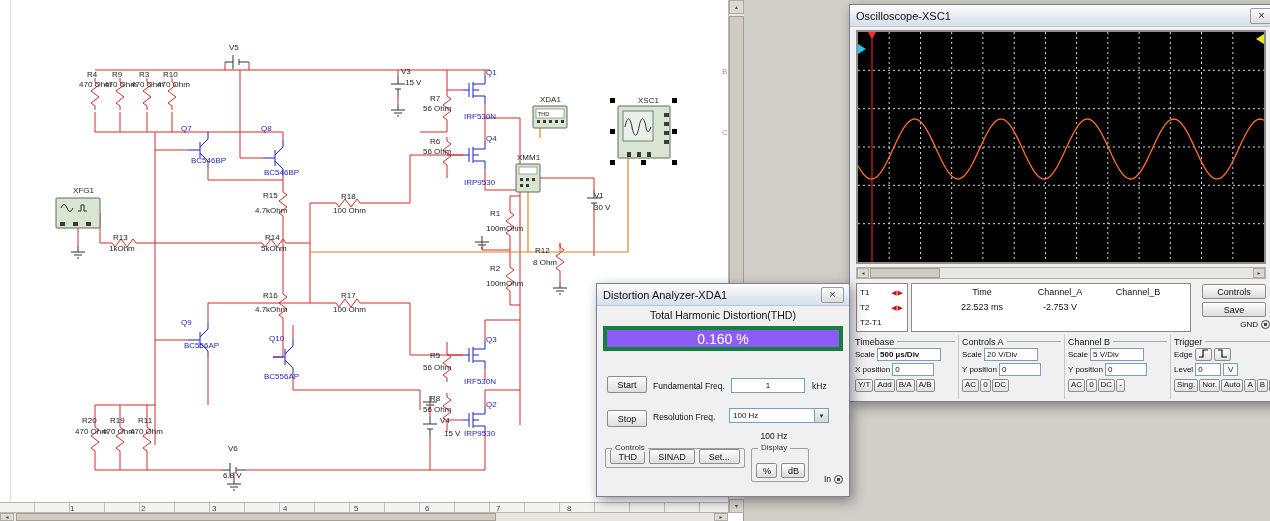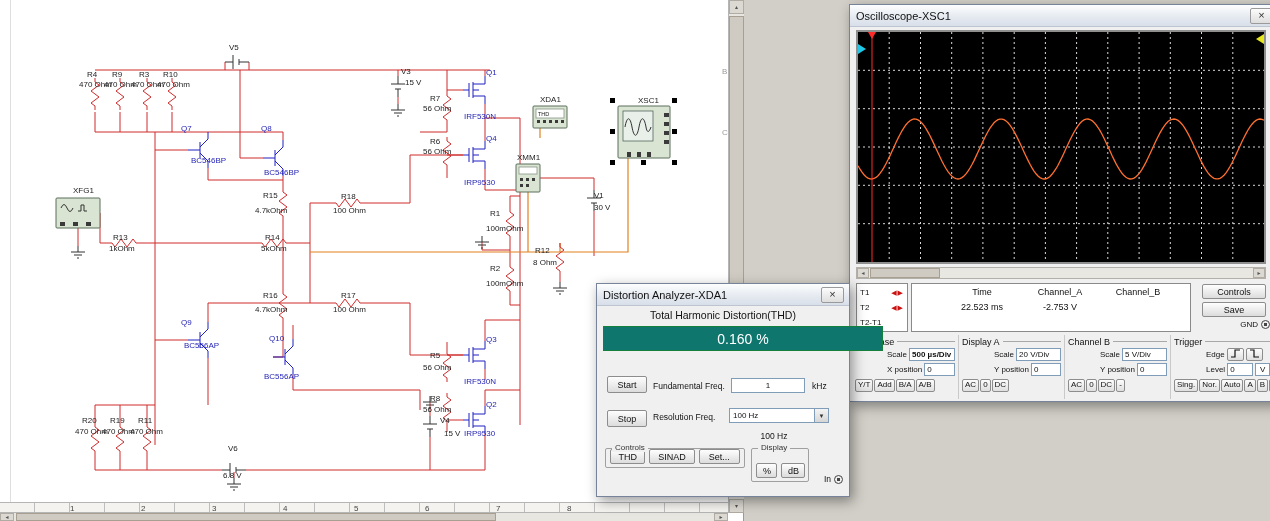--- a/index.html
+++ b/index.html
@@ -58,32 +58,32 @@
   .pb{background:linear-gradient(#fefefe,#dcdcdc);border:1px solid #8d8d8d;border-radius:2px;font-size:9px;font-family:inherit;color:#111;}
   .scope-btns .pb{display:block;width:64px;height:15px;margin:1px 0 3px 6px;padding:0;}
   .gnd{display:flex;justify-content:flex-end;align-items:center;gap:3px;font-size:8px;margin-top:3px;padding-right:4px;color:#111;}
   .term{width:7px;height:7px;border:1px solid #444;border-radius:50%;display:inline-block;
         background:radial-gradient(circle,#444 0 1.5px,transparent 2px);}
   .scope-ctrl{position:absolute;left:2px;top:330px;width:436px;height:64px;display:flex;}
   .sec{flex:0 0 106px;width:106px;padding:1px 3px;box-sizing:border-box;border-left:1px solid #c9c9c9;}
   .sec:first-child{border-left:none;}
   .sec-h{display:flex;align-items:center;gap:3px;font-size:9px;color:#111;height:11px;white-space:nowrap;}
   .sec-h::after{content:"";flex:1;height:1px;background:#a8a8a8;}
-  .srow{display:flex;align-items:center;gap:2px;height:15px;font-size:8px;color:#111;white-space:nowrap;margin-left:32px;}
+  .srow{display:flex;align-items:center;gap:2px;height:15px;font-size:8px;color:#111;white-space:nowrap;}
   .box{background:#fff;border:1px solid #7f9db9;height:13px;display:inline-flex;align-items:center;padding:0 2px;font-size:8px;box-sizing:border-box;color:#111;}
   .w66{width:64px;font-weight:bold;}.w56{width:54px;}.w44{width:42px;}.w28{width:26px;}.w15{width:15px;justify-content:center;}
   .brow{display:flex;gap:1px;height:16px;align-items:center;}
   .tb{height:13px;font-size:8px;font-family:inherit;padding:0 2px;background:linear-gradient(#fdfdfd,#dfdfdf);
       border:1px solid #8d8d8d;border-radius:2px;line-height:10px;color:#111;}
   .ep{stroke:#111;fill:none;stroke-width:1.2;}
 
   
   .xda{left:596px;top:283px;width:252px;height:212px;z-index:30;}
   .xda-header{position:absolute;left:0;right:0;top:25px;text-align:center;font-size:10.5px;color:#111;}
-  .lcd{position:absolute;left:6px;top:42px;width:280px;height:25px;background:#0f766e;border:1px solid #15803d;box-sizing:border-box;
+  .lcd{position:absolute;left:6px;top:42px;width:240px;height:25px;background:#8b5cf6;border:4px solid #15803d;box-sizing:border-box;
        color:#fff;display:flex;align-items:center;justify-content:center;font-size:14px;}
   .xda .pb{position:absolute;height:17px;}
   .startb{left:10px;top:92px;width:40px;}
   .stopb{left:10px;top:126px;width:40px;}
   .flabel{position:absolute;font-size:8.5px;color:#111;white-space:nowrap;}
   .fin{position:absolute;left:134px;top:94px;width:74px;height:15px;justify-content:center;}
   .combo{position:absolute;left:132px;top:124px;width:100px;height:15px;background:#fff;border:1px solid #7f9db9;box-sizing:border-box;display:flex;align-items:center;}
   .combo .cv{flex:1;font-size:8px;padding-left:3px;color:#111;}
   .combo .dd{width:13px;height:100%;border-left:1px solid #7f9db9;background:linear-gradient(#f4f4f4,#d6d6d6);
              font-size:6px;display:flex;align-items:center;justify-content:center;color:#333;}
@@ -435,21 +435,21 @@
           </div>
         <div class="brow">
           <button class="tb">Y/T</button>
           <button class="tb">Add</button>
           <button class="tb">B/A</button>
           <button class="tb">A/B</button>
         </div>
       </div>
       <div class="sec">
         <div class="sec-h">
-            <span>Display A</span>
+            <span>Controls A</span>
           </div>
         <div class="srow">
             <span>Scale</span>
             <span class="box w56">20 V/Div</span>
           </div>
         <div class="srow">
             <span>Y position</span>
             <span class="box w44">0</span>
           </div>
         <div class="brow">

